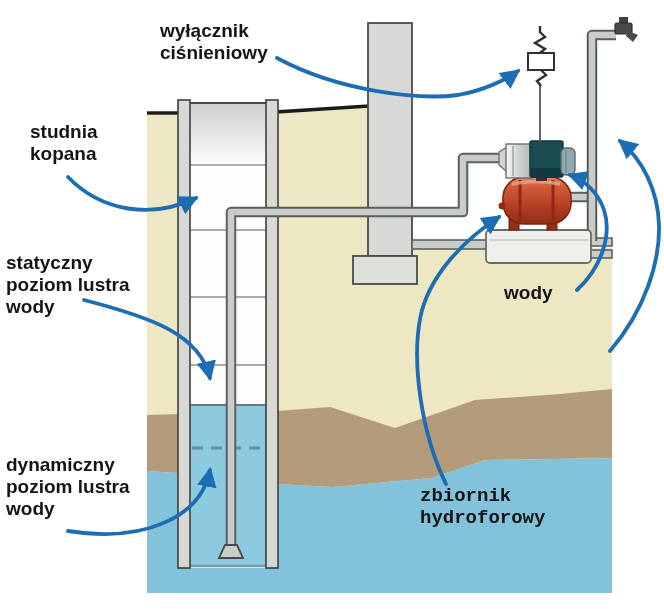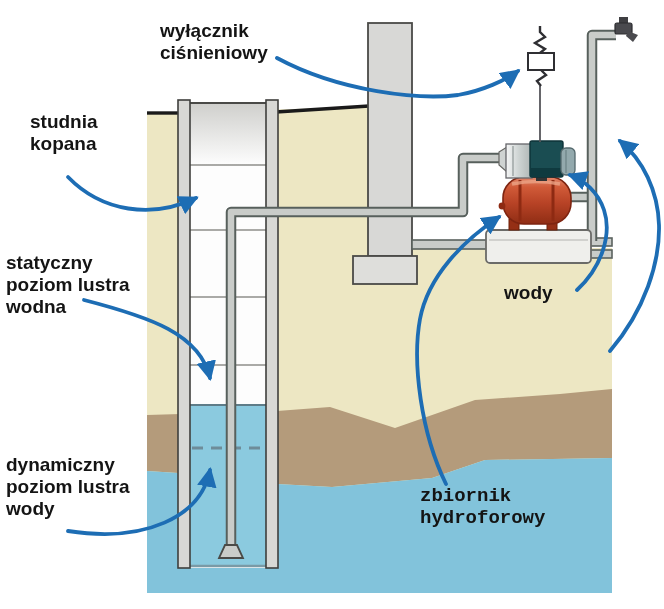--- a/index.html
+++ b/index.html
@@ -140,26 +140,26 @@
       <path d="M68,531 C145,543 201,517 210,470" marker-end="url(#ah)"></path>
       <path d="M577,290 C602,267 612,234 604,210 C598,192 584,180 570,175" marker-end="url(#ah)"></path>
       <path d="M610,351 C645,310 660,262 659,225 C658,191 643,160 620,141" marker-end="url(#ah)"></path>
       <path d="M446,484 C421,433 412,363 420,319 C428,276 464,240 499,217" marker-end="url(#ah)"></path>
     </g>
   </svg>
 
   <div class="label" style="left:160px;top:20px;">wyłącznik
 ciśnieniowy</div>
 
-  <div class="label" style="left:30px;top:111px;">studnia
+  <div class="label" style="left:30px;top:121px;">studnia
 kopana</div>
 
   <div class="label" style="left:6px;top:252px;">statyczny
 poziom lustra
-wodna</div>
+wody</div>
 
   <div class="label" style="left:6px;top:454px;">dynamiczny
 poziom lustra
 wody</div>
 
   <div class="label" style="left:504px;top:282px;">wody</div>
 
 
   <div class="label" style="left:420px;top:485px;font-family:Liberation Mono, monospace;">zbiornik
 hydroforowy</div>

